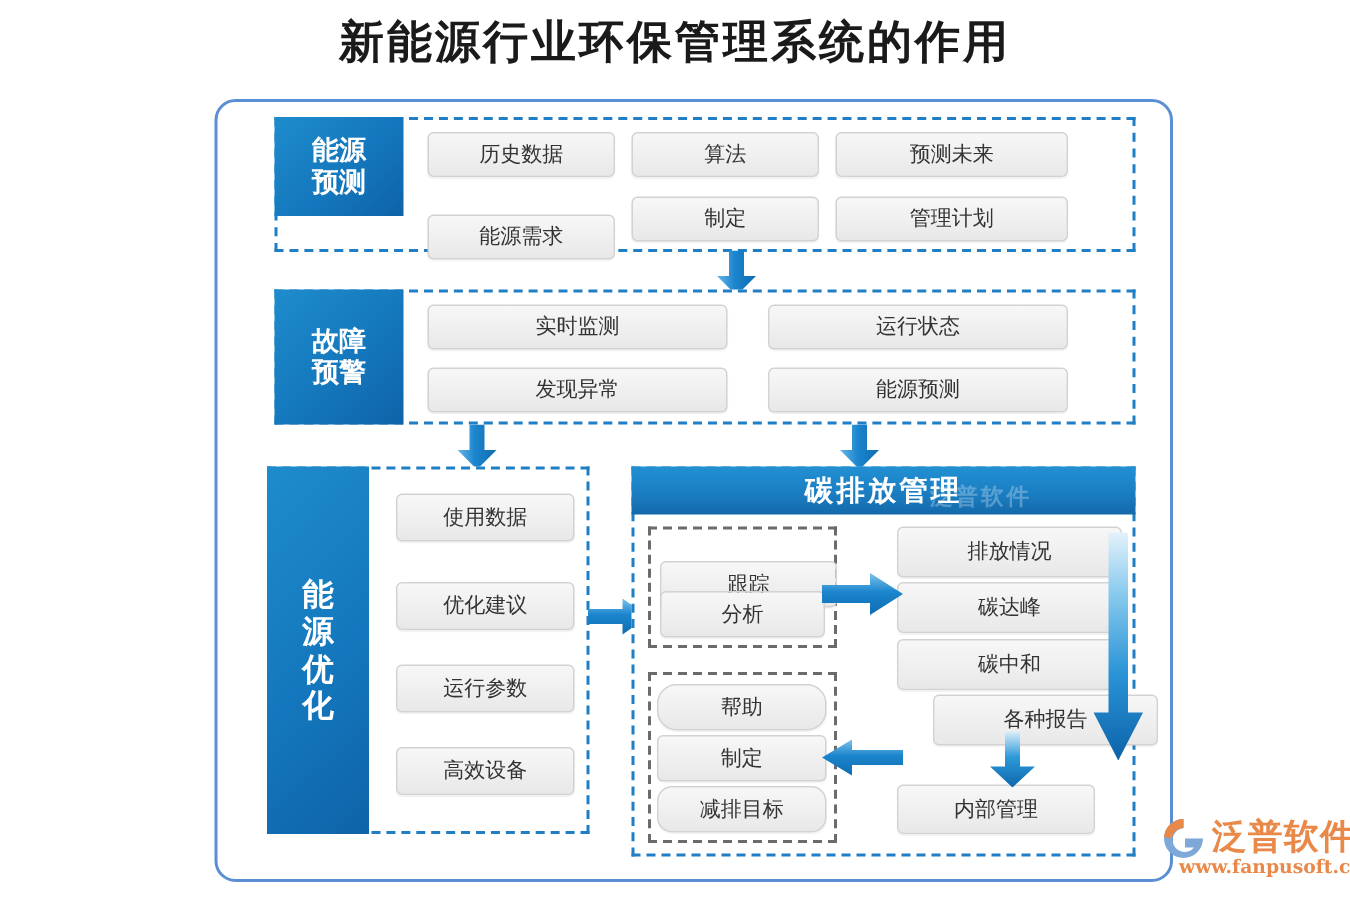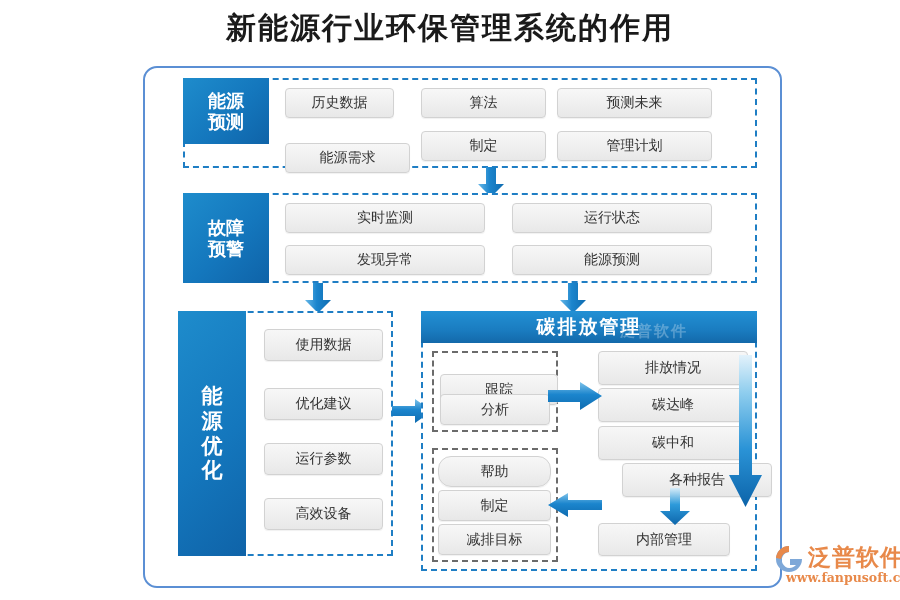--- a/index.html
+++ b/index.html
@@ -74,21 +74,21 @@
 <body>
 
 <div id="page-title">新能源行业环保管理系统的作用</div>
 
 <div id="outer-frame"></div>
 
 <div class="dashed-section" style="left:183px;top:78px;width:574px;height:90px;"></div>
 <div class="blue-label" style="left:183px;top:78px;width:86px;height:66px;font-size:18px;">
   <span style="display:inline-block;width:2.2em;">能源预测</span>
 </div>
-<div class="chip" style="left:285px;top:88px;width:109px;height:30px;">历史数据</div>
+<div class="chip" style="left:285px;top:88px;width:125px;height:30px;">历史数据</div>
 <div class="chip" style="left:421px;top:88px;width:125px;height:30px;">算法</div>
 <div class="chip" style="left:557px;top:88px;width:155px;height:30px;">预测未来</div>
 <div class="chip" style="left:285px;top:131px;width:125px;height:30px;margin-top:12px;">能源需求</div>
 <div class="chip" style="left:421px;top:131px;width:125px;height:30px;">制定</div>
 <div class="chip" style="left:557px;top:131px;width:155px;height:30px;">管理计划</div>
 
 <svg class="arrow" style="left:476px;top:167px;" width="30" height="30" viewBox="0 0 30 30">
   <defs>
       <linearGradient id="gdA" x1="0" y1="0" x2="1" y2="0">
     <stop offset="0%" stop-color="#67b8e8"></stop>
@@ -144,21 +144,21 @@
 </div>
 <div id="watermark">泛普软件</div>
 
 <div class="grey-group" style="left:432px;top:351px;width:126px;height:81px;"></div>
 <div class="chip" style="left:440px;top:374px;width:118px;height:31px;">跟踪</div>
 <div class="chip" style="left:440px;top:394px;width:110px;height:31px;">分析</div>
 
 <div class="grey-group" style="left:432px;top:448px;width:126px;height:114px;"></div>
 <div class="chip" style="left:438px;top:456px;width:113px;height:31px;border-radius:13px;">帮助</div>
 <div class="chip" style="left:438px;top:490px;width:113px;height:31px;">制定</div>
-<div class="chip" style="left:438px;top:524px;width:113px;height:31px;">减排目标</div>
+<div class="chip" style="left:438px;top:524px;width:113px;height:31px;border-radius:10px;">减排目标</div>
 
 <div class="chip" style="left:598px;top:351px;width:150px;height:34px;">排放情况</div>
 <div class="chip" style="left:598px;top:388px;width:150px;height:34px;">碳达峰</div>
 <div class="chip" style="left:598px;top:426px;width:150px;height:34px;">碳中和</div>
 <div class="chip" style="left:622px;top:463px;width:150px;height:34px;">各种报告</div>
 <div class="chip" style="left:598px;top:523px;width:132px;height:33px;">内部管理</div>
 
 <svg class="arrow" style="left:548px;top:381px;" width="54" height="30" viewBox="0 0 54 30">
   <path d="M0 9 L32 9 L32 1 L54 15 L32 29 L32 21 L0 21 Z" fill="url(#gdR)"></path>
 </svg>

